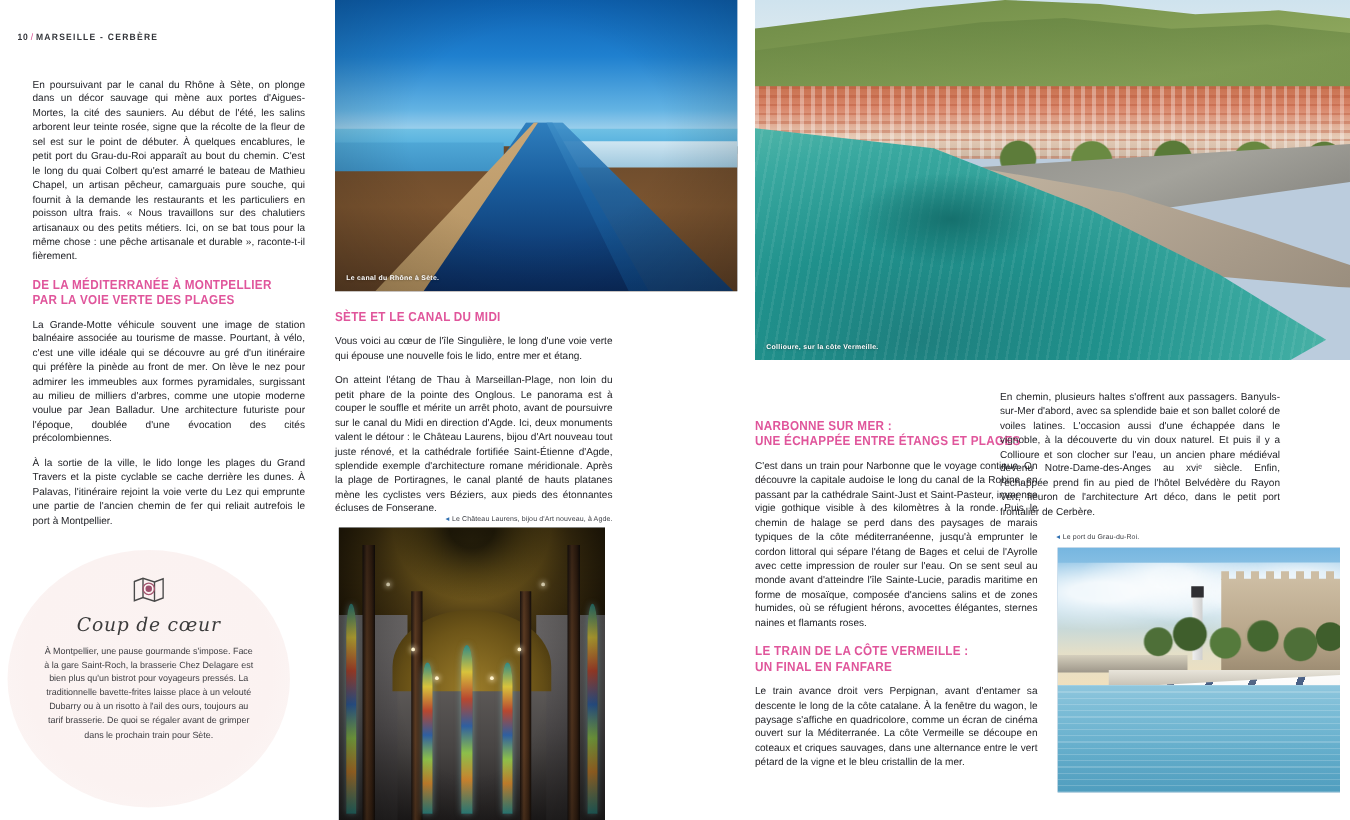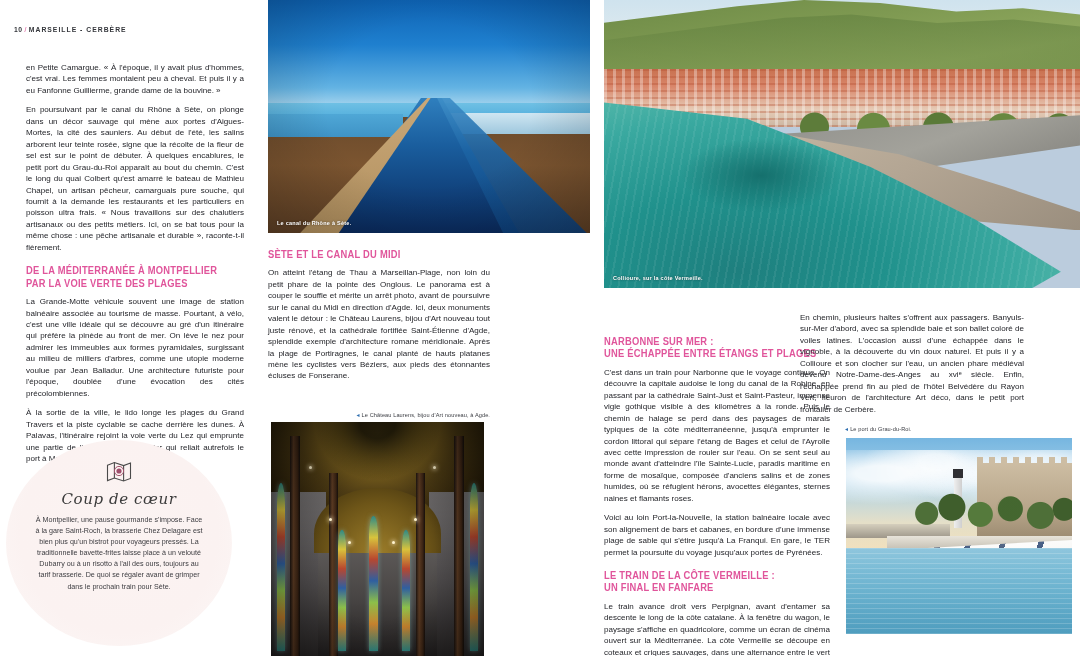--- a/index.html
+++ b/index.html
@@ -287,21 +287,20 @@
     <div class="coll-town"></div>
     <div class="coll-trees"></div>
     <div class="coll-promenade"></div>
     <div class="coll-beach"></div>
     <div class="coll-sea"></div>
     <div class="coll-shade"></div>
     <div class="cap-in">Collioure, sur la côte Vermeille.</div>
   </div>
 
   <div class="col" style="left:26px; top:62px; width:218px;">
-    <p>en Petite Camargue. « À l'époque, il y avait plus d'hommes, c'est vrai. Les femmes montaient peu à cheval. Et puis il y a eu Fanfonne Guillierme, grande dame de la bouvine. »</p>
     <p>En poursuivant par le canal du Rhône à Sète, on plonge dans un décor sauvage qui mène aux portes d'Aigues-Mortes, la cité des sauniers. Au début de l'été, les salins arborent leur teinte rosée, signe que la récolte de la fleur de sel est sur le point de débuter. À quelques encablures, le petit port du Grau-du-Roi apparaît au bout du chemin. C'est le long du quai Colbert qu'est amarré le bateau de Mathieu Chapel, un artisan pêcheur, camarguais pure souche, qui fournit à la demande les restaurants et les particuliers en poisson ultra frais. « Nous travaillons sur des chalutiers artisanaux ou des petits métiers. Ici, on se bat tous pour la même chose : une pêche artisanale et durable », raconte-t-il fièrement.</p>
 
     <h2 class="sec" style="margin-top:12px;">
       <span class="l2">DE LA MÉDITERRANÉE À MONTPELLIER</span>
       <span class="l2">PAR LA VOIE VERTE DES PLAGES</span>
     </h2>
 
     <p>La Grande-Motte véhicule souvent une image de station balnéaire associée au tourisme de masse. Pourtant, à vélo, c'est une ville idéale qui se découvre au gré d'un itinéraire qui préfère la pinède au front de mer. On lève le nez pour admirer les immeubles aux formes pyramidales, surgissant au milieu de milliers d'arbres, comme une utopie moderne voulue par Jean Balladur. Une architecture futuriste pour l'époque, doublée d'une évocation des cités précolombiennes.</p>
     <p>À la sortie de la ville, le lido longe les plages du Grand Travers et la piste cyclable se cache derrière les dunes. À Palavas, l'itinéraire rejoint la voie verte du Lez qui emprunte une partie de l'ancien chemin de fer qui reliait autrefois le port à Montpellier.</p>
   </div>
@@ -319,20 +318,21 @@
       </svg>
     </div>
     <div class="cdc-title">Coup de cœur</div>
     <p class="cdc-body">À Montpellier, une pause gourmande s'impose. Face à la gare Saint-Roch, la brasserie Chez Delagare est bien plus qu'un bistrot pour voyageurs pressés. La traditionnelle bavette-frites laisse place à un velouté Dubarry ou à un risotto à l'ail des ours, toujours au tarif brasserie. De quoi se régaler avant de grimper dans le prochain train pour Sète.</p>
   </div>
 
   <div class="col" style="left:268px; top:249px; width:222px;">
     <h2 class="sec">
       <span class="l2">SÈTE ET LE CANAL DU MIDI</span>
     </h2>
+    <p>Vous voici au cœur de l'île Singulière, le long d'une voie verte qui épouse une nouvelle fois le lido, entre mer et étang.</p>
     <p>On atteint l'étang de Thau à Marseillan-Plage, non loin du petit phare de la pointe des Onglous. Le panorama est à couper le souffle et mérite un arrêt photo, avant de poursuivre sur le canal du Midi en direction d'Agde. Ici, deux monuments valent le détour : le Château Laurens, bijou d'Art nouveau tout juste rénové, et la cathédrale fortifiée Saint-Étienne d'Agde, splendide exemple d'architecture romane méridionale. Après la plage de Portiragnes, le canal planté de hauts platanes mène les cyclistes vers Béziers, aux pieds des étonnantes écluses de Fonserane.</p>
   </div>
 
   <div class="cap-out right" style="left:268px; top:411px; width:222px;">
     <span class="bullet">◂</span><span>Le Château Laurens, bijou d'Art nouveau, à Agde.</span>
   </div>
 
   <div class="photo" style="left:271px; top:422px; width:213px; height:234px;">
     <div class="chl"></div>
     <div class="chl-ceil"></div>
@@ -360,21 +360,20 @@
     <div class="chl-dot" style="left:57%; top:51%;"></div>
     <div class="chl-vig"></div>
   </div>
 
   <div class="col" style="left:604px; top:312px; width:226px;margin-top:24px;">
     <h2 class="sec">
       <span class="l2">NARBONNE SUR MER :</span>
       <span class="l2">UNE ÉCHAPPÉE ENTRE ÉTANGS ET PLAGES</span>
     </h2>
     <p>C'est dans un train pour Narbonne que le voyage continue. On découvre la capitale audoise le long du canal de la Robine, en passant par la cathédrale Saint-Just et Saint-Pasteur, immense vigie gothique visible à des kilomètres à la ronde. Puis le chemin de halage se perd dans des paysages de marais typiques de la côte méditerranéenne, jusqu'à emprunter le cordon littoral qui sépare l'étang de Bages et celui de l'Ayrolle avec cette impression de rouler sur l'eau. On se sent seul au monde avant d'atteindre l'île Sainte-Lucie, paradis maritime en forme de mosaïque, composée d'anciens salins et de zones humides, où se réfugient hérons, avocettes élégantes, sternes naines et flamants roses.</p>
-    <p>Voici au loin Port-la-Nouvelle, la station balnéaire locale avec son alignement de bars et cabanes, en bordure d'une immense plage de sable qui s'étire jusqu'à La Franqui. En gare, le TER permet la poursuite du voyage jusqu'aux portes de Pyrénées.</p>
 
     <h2 class="sec" style="margin-top:12px;">
       <span class="l2">LE TRAIN DE LA CÔTE VERMEILLE :</span>
       <span class="l2">UN FINAL EN FANFARE</span>
     </h2>
     <p>Le train avance droit vers Perpignan, avant d'entamer sa descente le long de la côte catalane. À la fenêtre du wagon, le paysage s'affiche en quadricolore, comme un écran de cinéma ouvert sur la Méditerranée. La côte Vermeille se découpe en coteaux et criques sauvages, dans une alternance entre le vert pétard de la vigne et le bleu cristallin de la mer.</p>
   </div>
 
   <div class="col" style="left:800px; top:312px; width:224px;">
     <p>En chemin, plusieurs haltes s'offrent aux passagers. Banyuls-sur-Mer d'abord, avec sa splendide baie et son ballet coloré de voiles latines. L'occasion aussi d'une échappée dans le vignoble, à la découverte du vin doux naturel. Et puis il y a Collioure et son clocher sur l'eau, un ancien phare médiéval devenu Notre-Dame-des-Anges au xviᵉ siècle. Enfin, l'échappée prend fin au pied de l'hôtel Belvédère du Rayon Vert, fleuron de l'architecture Art déco, dans le petit port frontalier de Cerbère.</p>

